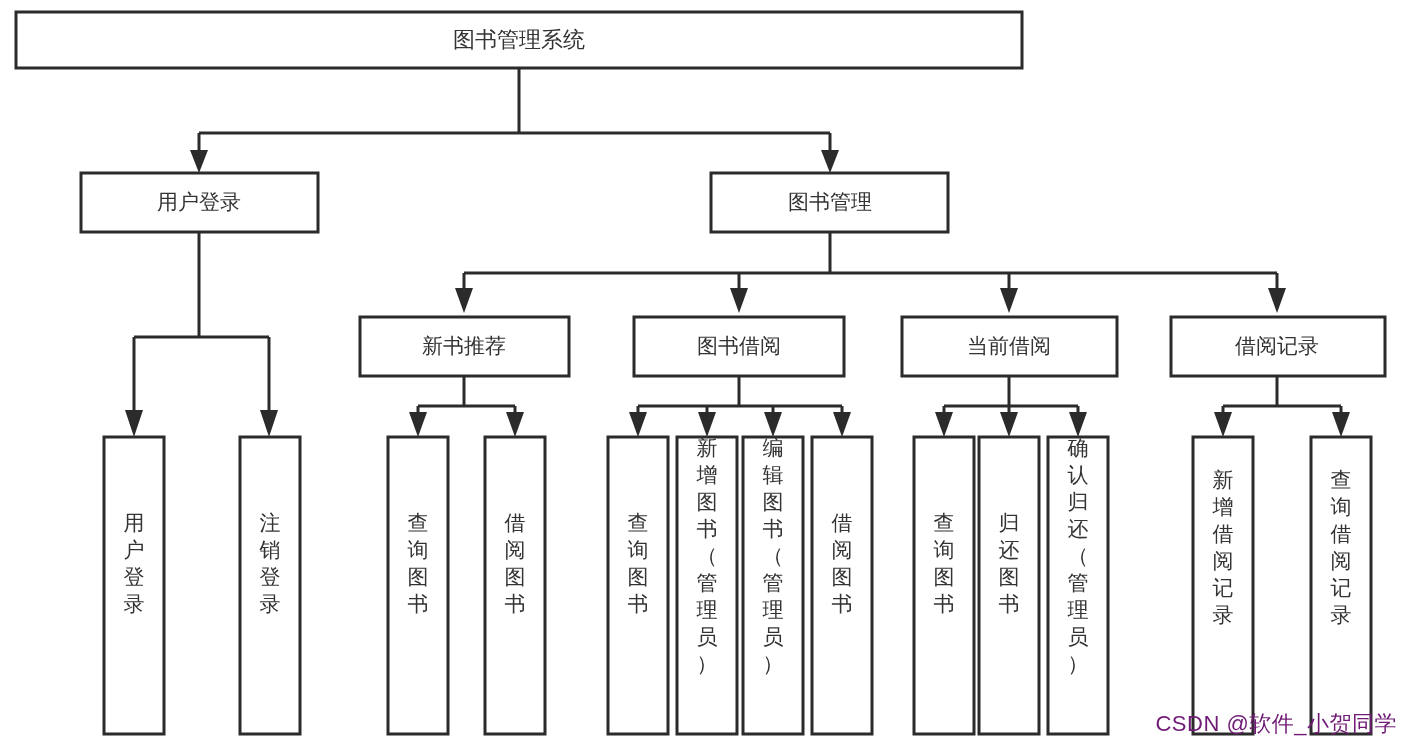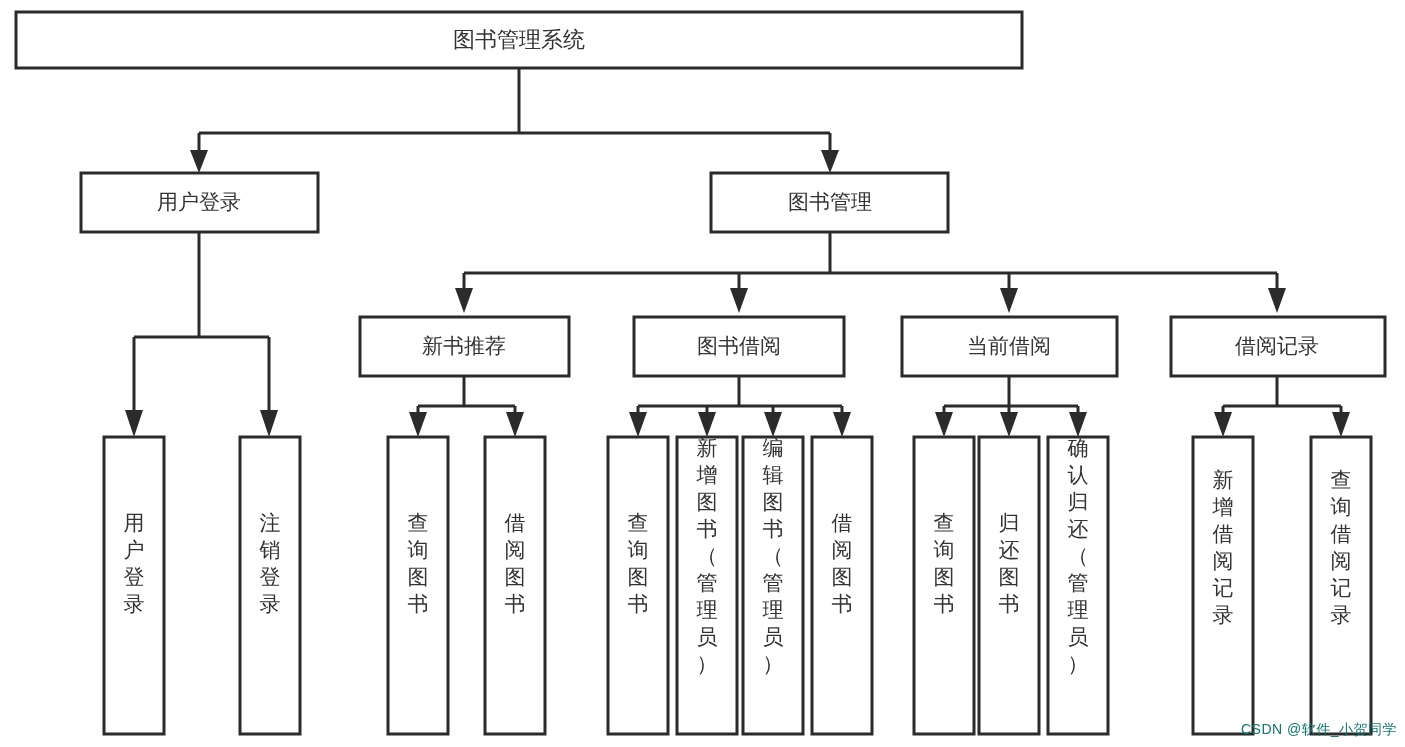--- a/index.html
+++ b/index.html
@@ -56,22 +56,22 @@
     text-anchor: middle;
   }
   .title-label {
     font-size: 22px;
   }
   .watermark {
     position: absolute;
     right: 8px;
     bottom: 8px;
     font-family: "Liberation Sans", "DejaVu Sans", sans-serif;
-    font-size: 14px;
-    color: #0f766e;
+    font-size: 22px;
+    color: #701a75;
     letter-spacing: 0.5px;
     white-space: nowrap;
     user-select: none;
   }
 </style>
 </head>
 <body>
 
 <div id="diagram-root">
 

